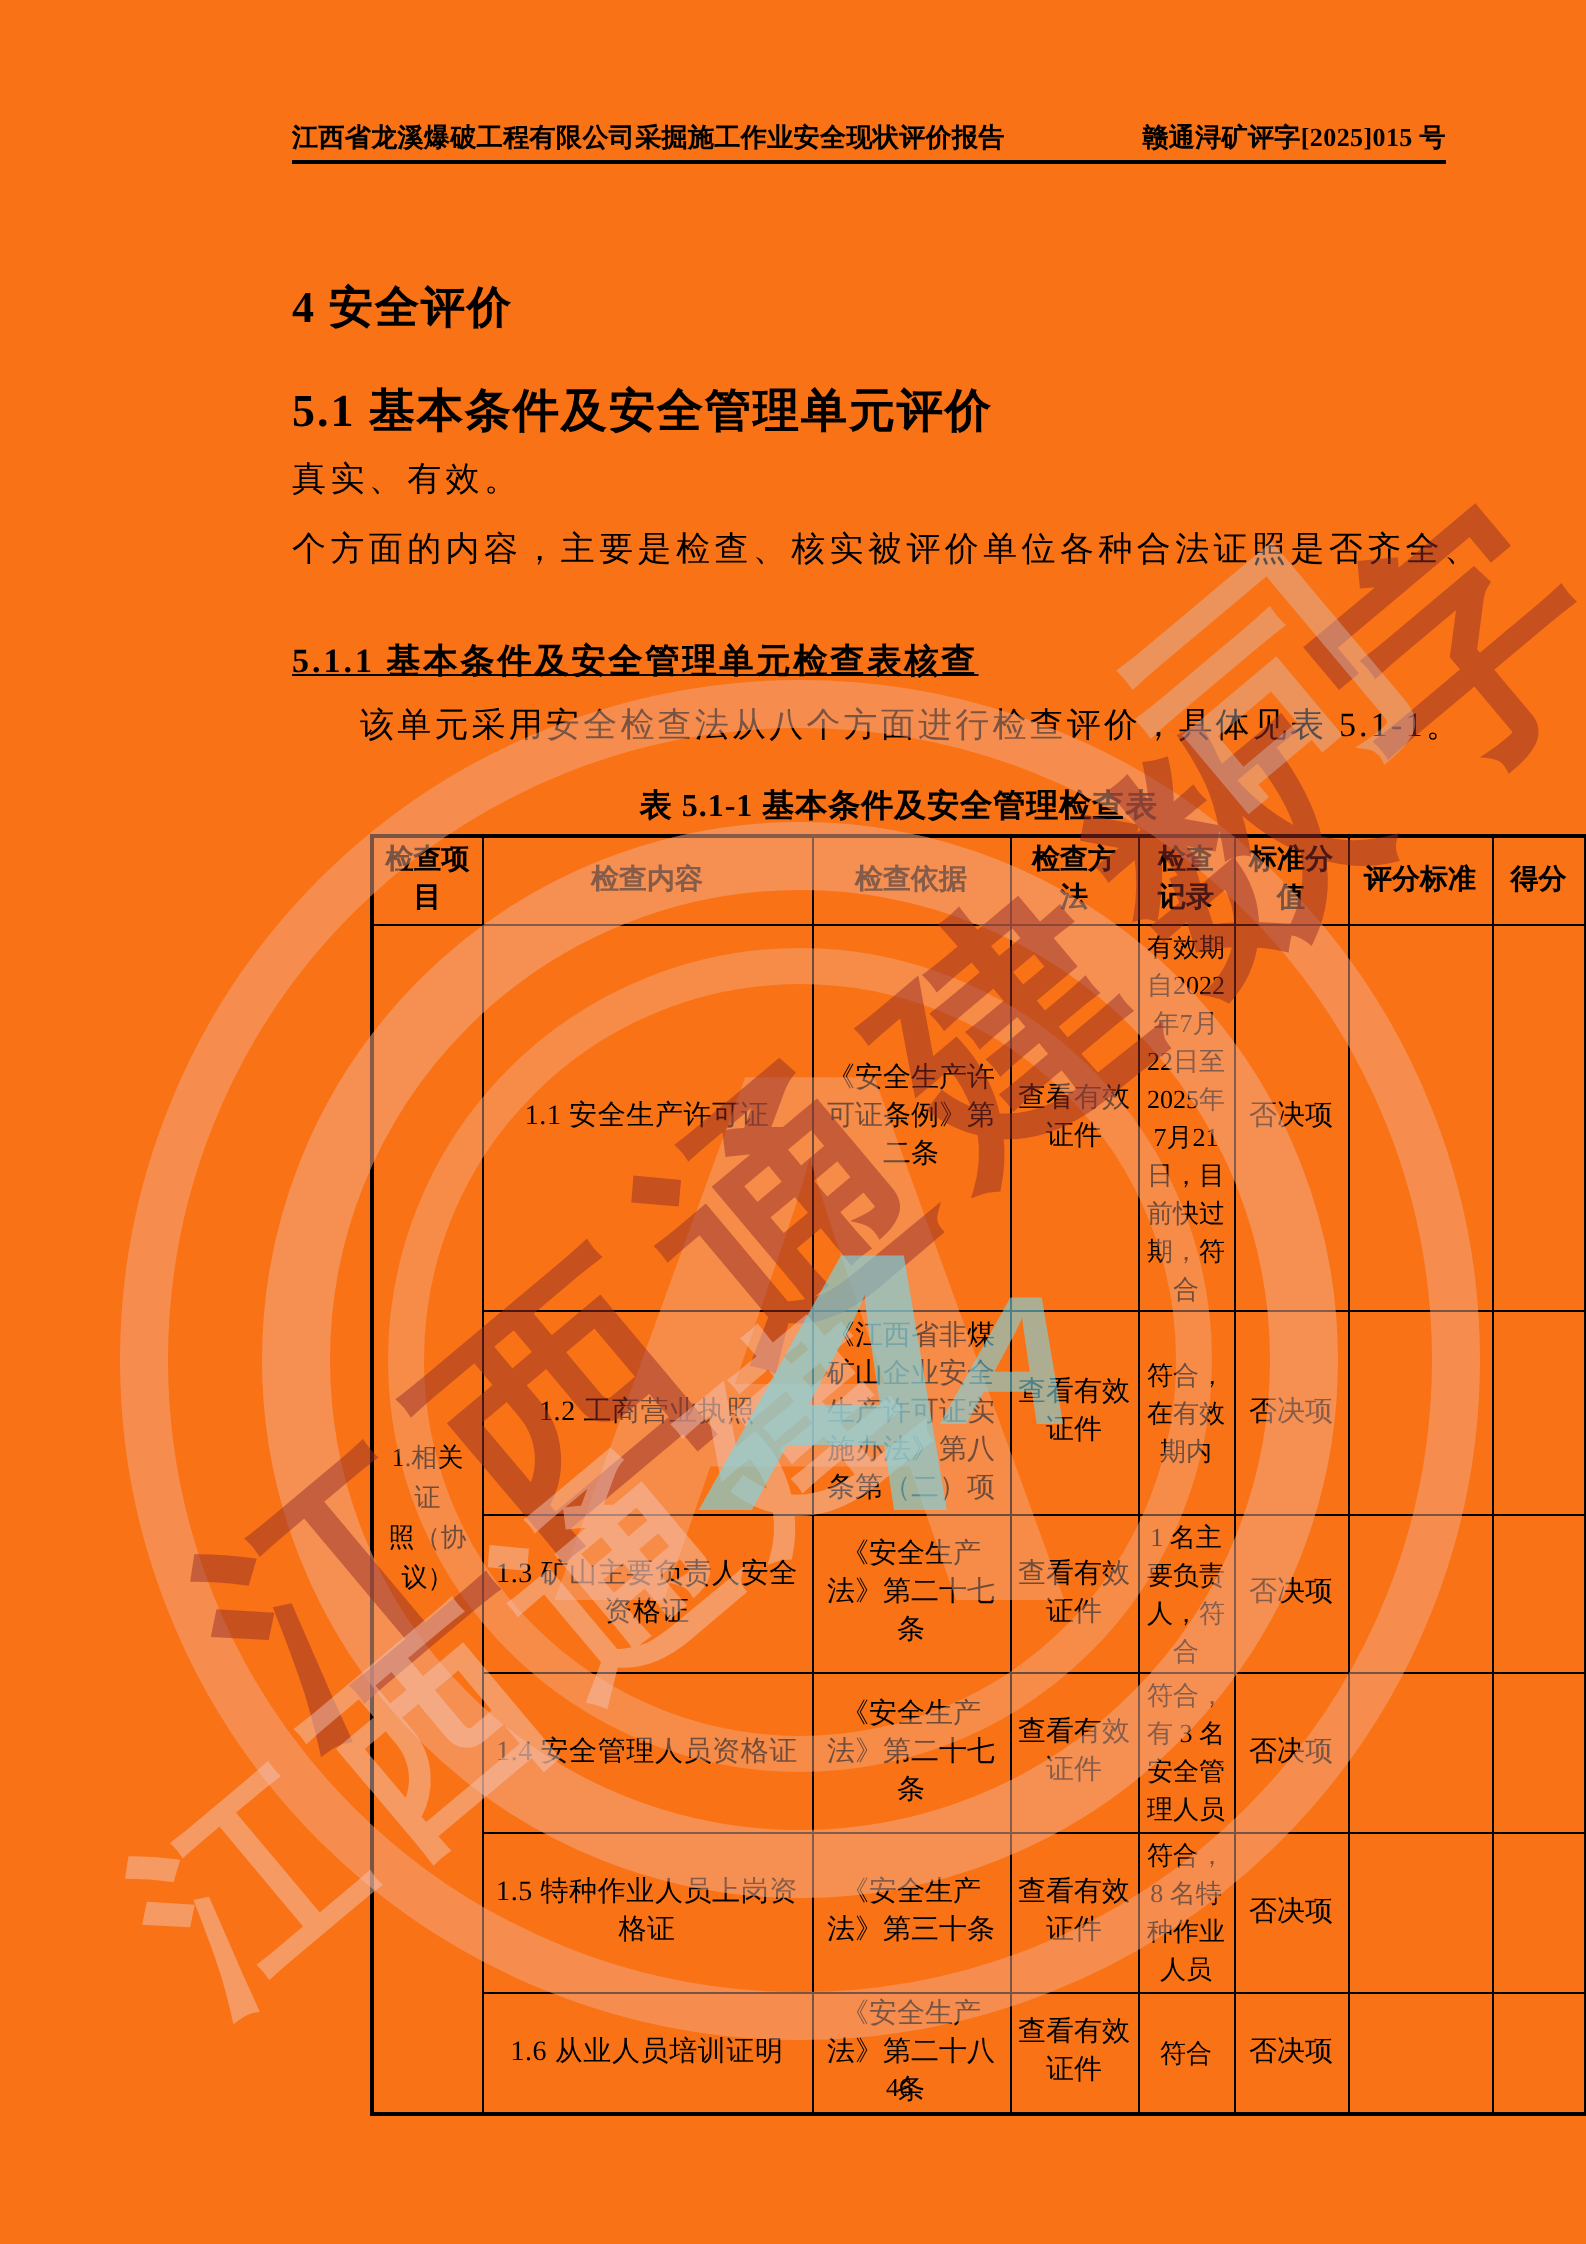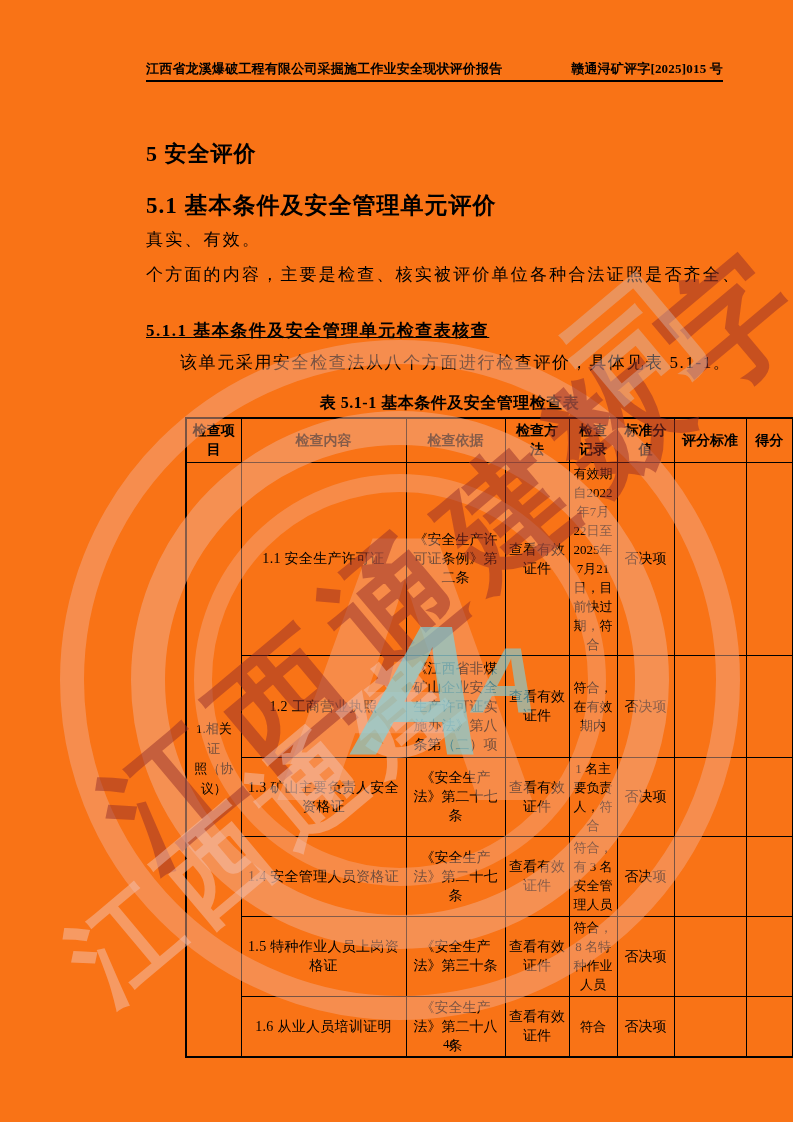--- a/index.html
+++ b/index.html
@@ -50,21 +50,21 @@
 </head>
 <body>
 
 <div class="page">
 
   <div class="abs hdr">
     <span>江西省龙溪爆破工程有限公司采掘施工作业安全现状评价报告</span>
     <span>赣通浔矿评字[2025]015 号</span>
   </div>
 
-  <div class="abs h1">5 安全评价</div>
+  <div class="abs h1">4 安全评价</div>
   <div class="abs h2">5.1 基本条件及安全管理单元评价</div>
 
   <div class="abs para1">
     <div>真实、有效。</div>
     <div>个方面的内容，主要是检查、核实被评价单位各种合法证照是否齐全、</div>
   </div>
 
   <div class="abs h3">5.1.1 基本条件及安全管理单元检查表核查</div>
   <div class="abs para2 indent">该单元采用安全检查法从八个方面进行检查评价，具体见表 5.1-1。</div>
 

